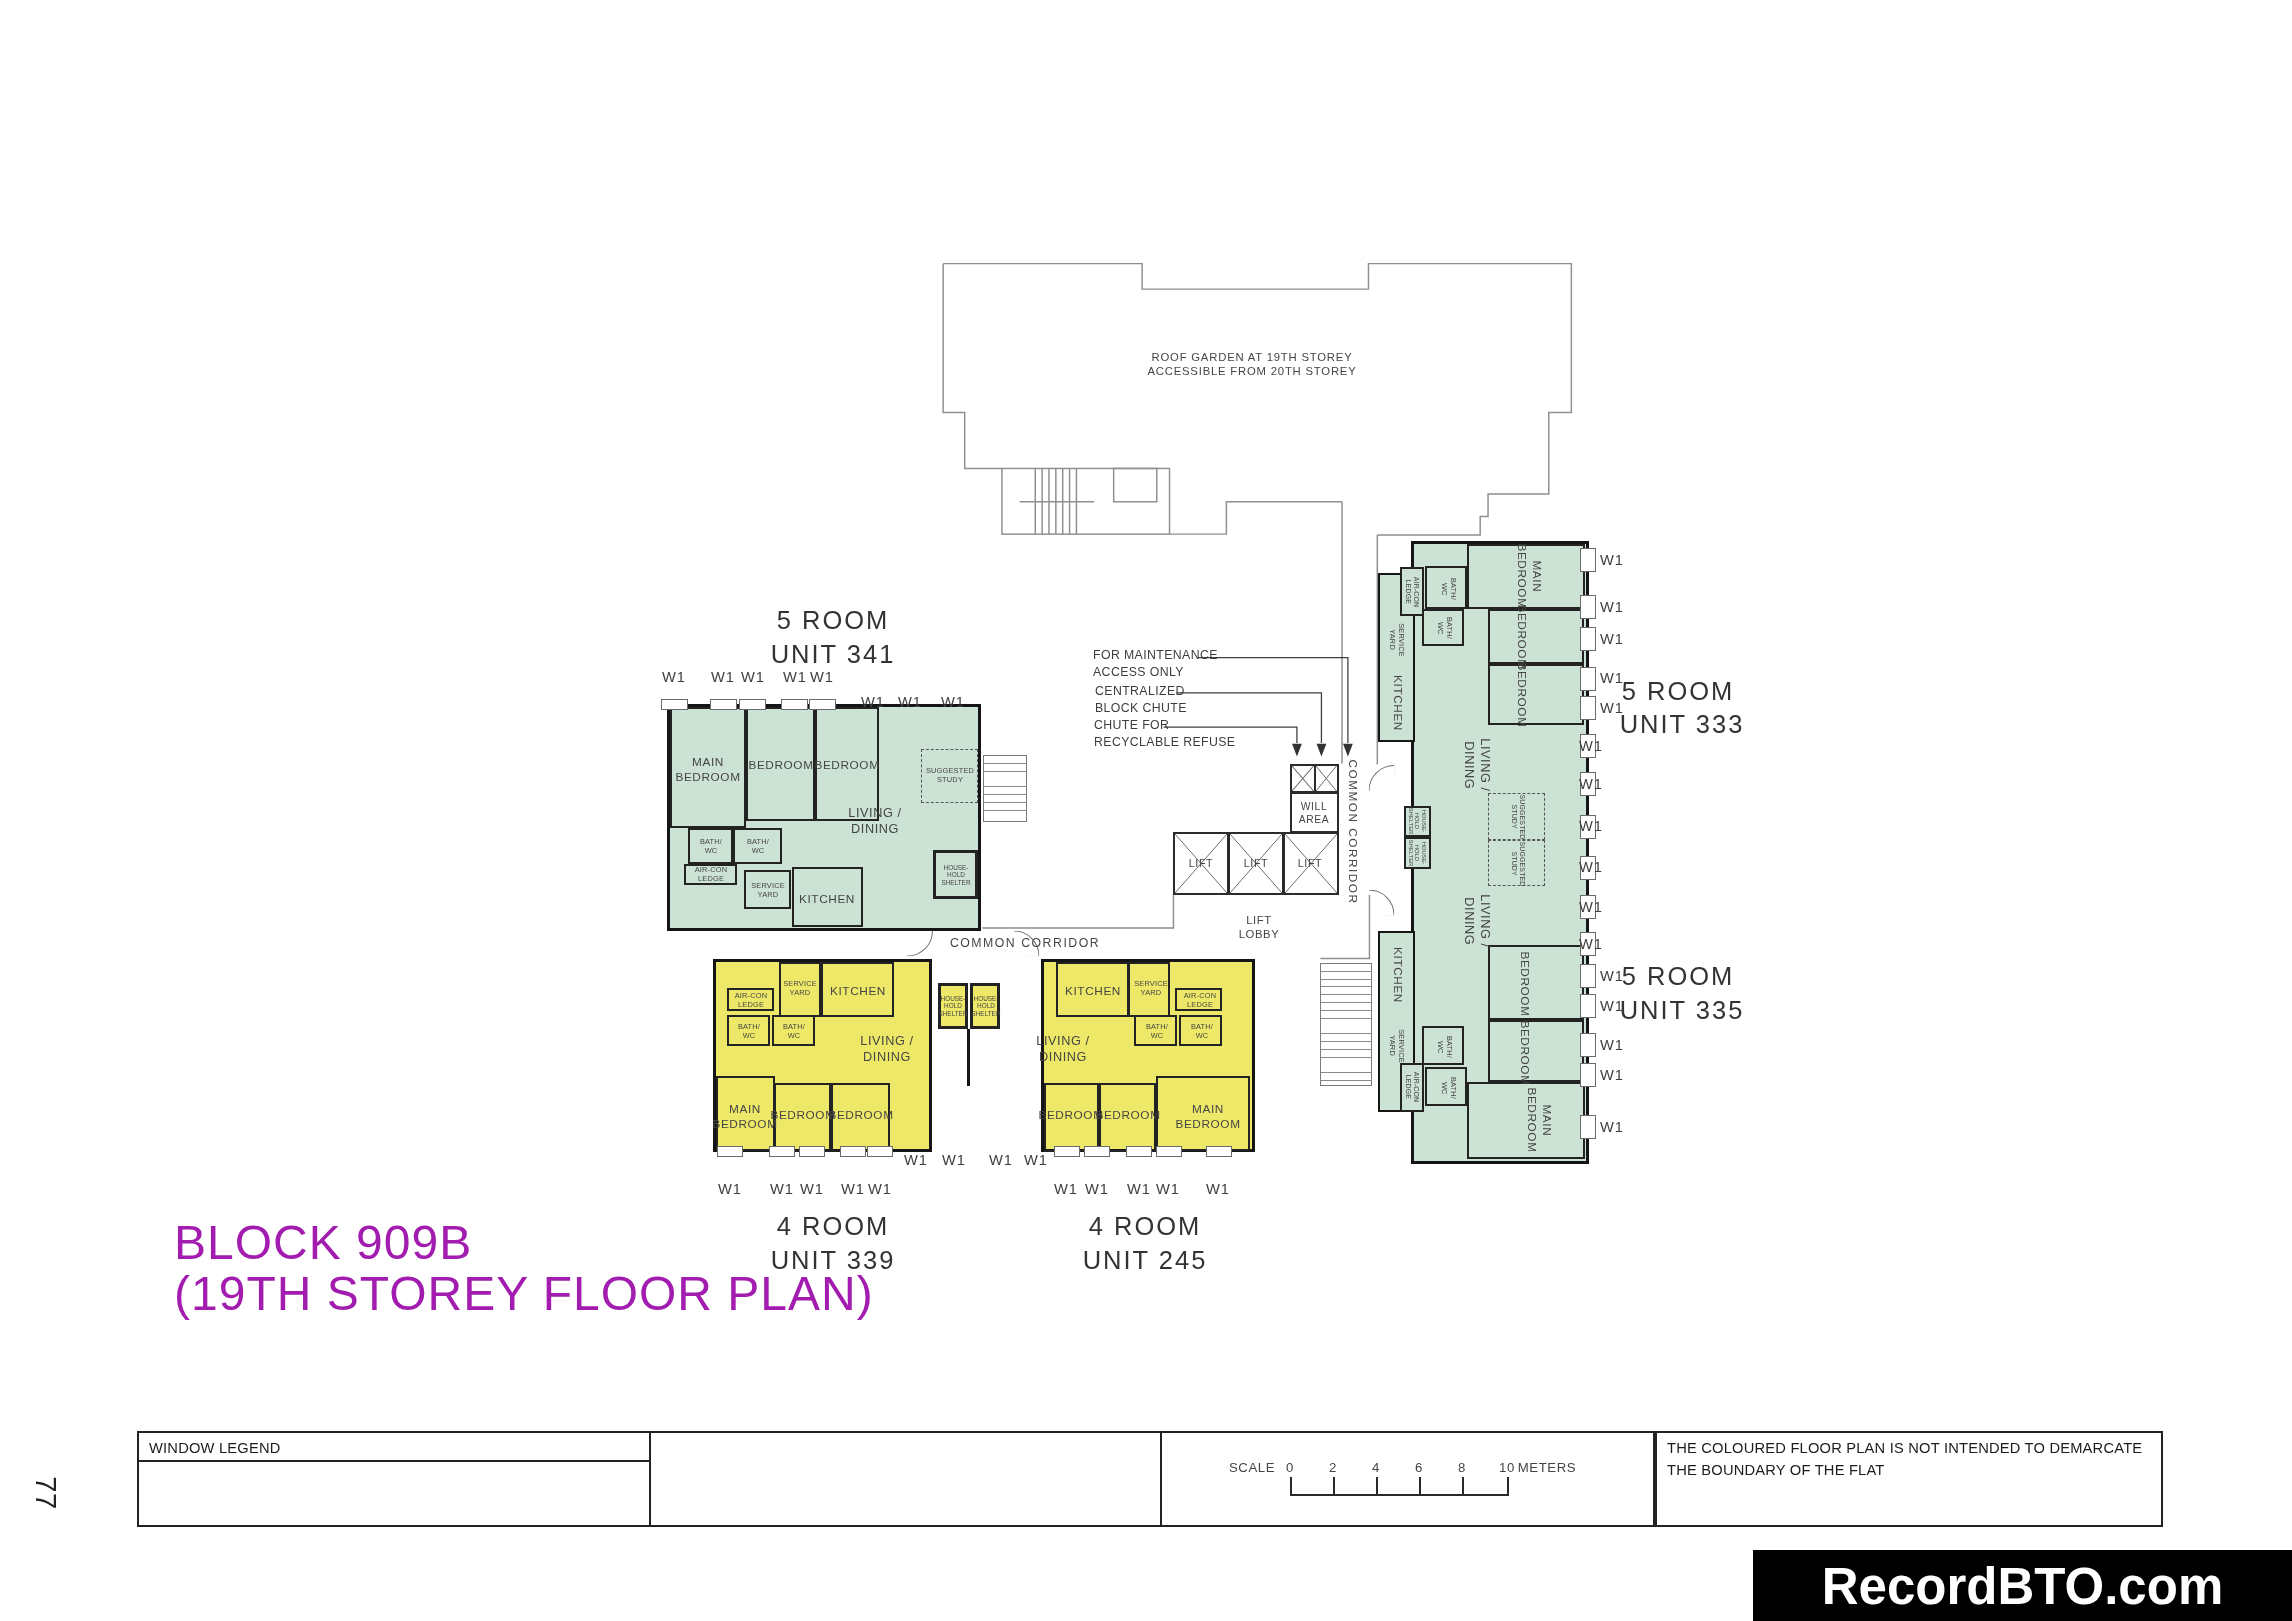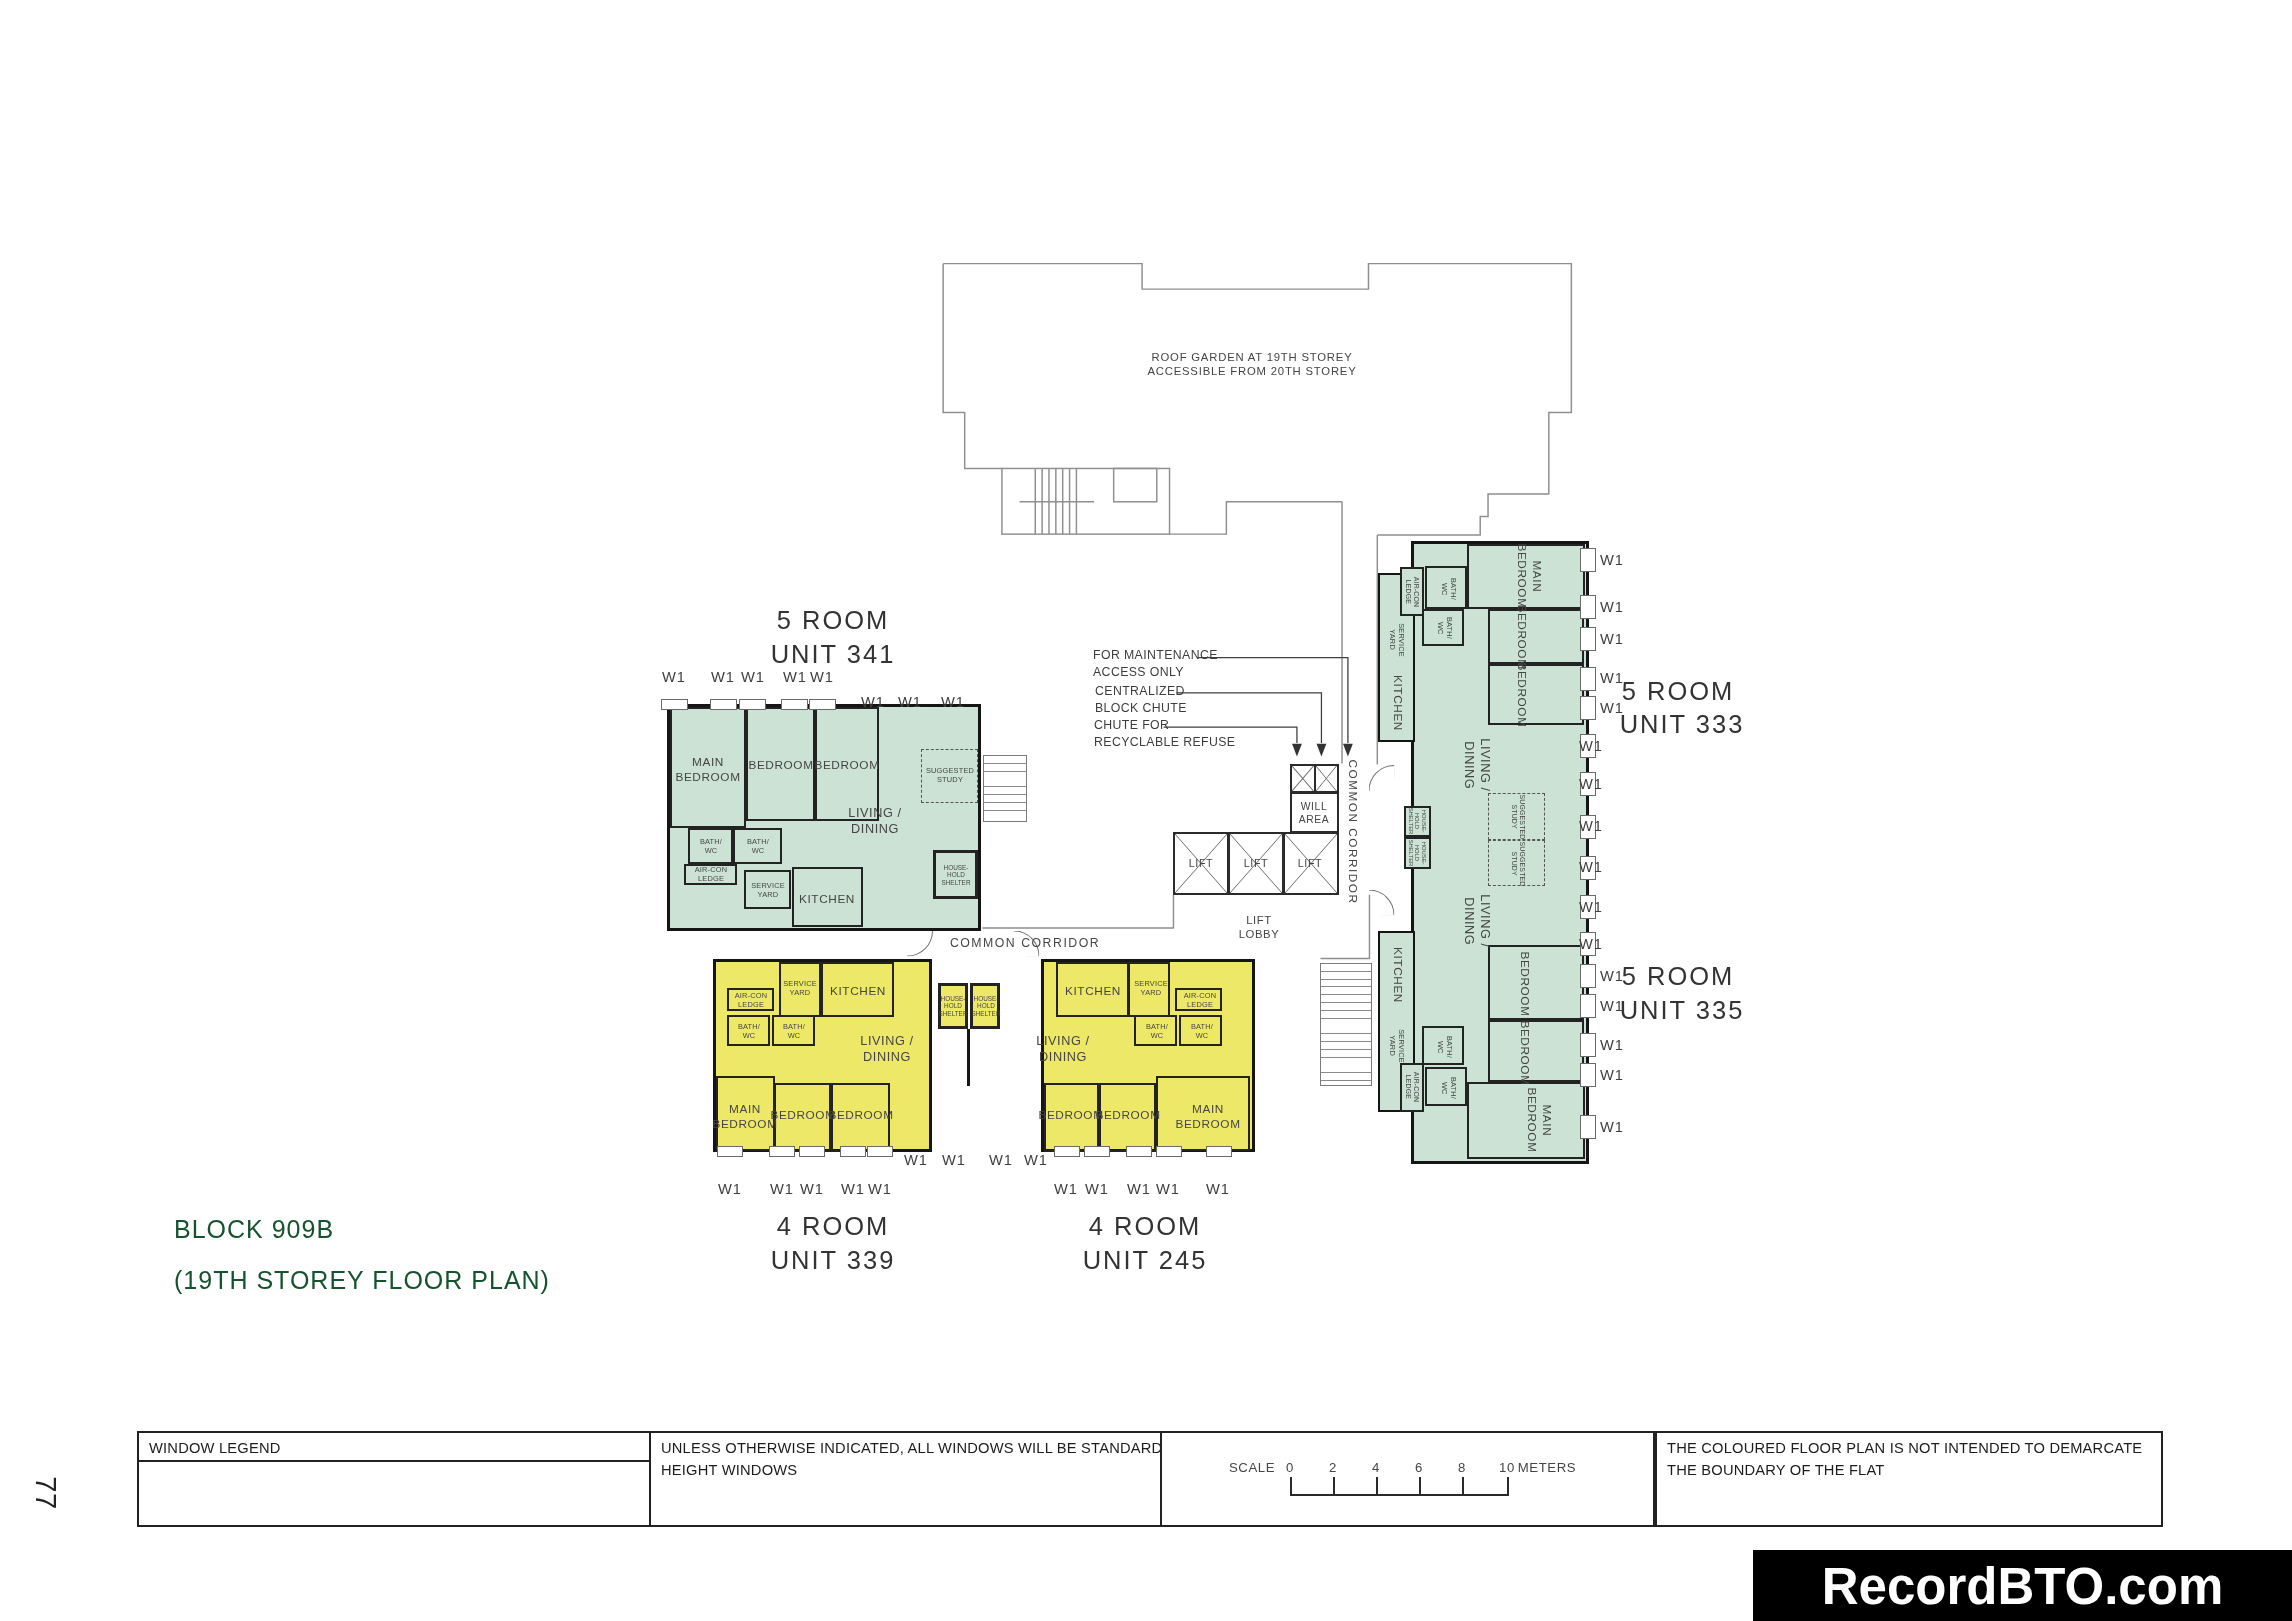--- a/index.html
+++ b/index.html
@@ -31,21 +31,21 @@
   .rlbl13{font-size:12.7px;}
   .tiny{font-size:7.4px;letter-spacing:0.2px;line-height:1.2;}
   .micro{font-size:6.4px;letter-spacing:0;line-height:1.15;}
   .legend-cell{position:absolute;border:2px solid #222;box-sizing:border-box;background:#fff;}
   .legend-text{position:absolute;font-size:14.7px;color:#1c1c1c;line-height:1.5;white-space:pre-line;
                letter-spacing:0.2px;}
   .tick{position:absolute;background:#2a2a2a;}
   .wall{position:absolute;background:#151515;}
   #watermark{position:absolute;background:#000;display:flex;align-items:center;justify-content:center;}
   #watermark span{color:#fff;font-family:Liberation Sans, sans-serif;font-weight:bold;font-size:51px;letter-spacing:0;}
-  .title-line{position:absolute;font-size:25px;color:#14532d;letter-spacing:1px;white-space:nowrap;}
+  .title-line{position:absolute;font-size:48px;color:#a21caf;letter-spacing:1px;white-space:nowrap;}
 </style>
 </head>
 <body>
 
 <div id="stage">
 
   <svg class="abs" width="2293" height="1621" style="left:0;top:0" viewBox="0 0 2339 1654">
     <g stroke="#8f8f8f" stroke-width="1.5" fill="none">
       <path d="M962,269 H1165 V295 H1396 V269 H1603 V421 H1580 V504 H1518 V527 H1510 V546 H1405"></path>
       <path d="M962,269 V421 H984 V478 H1022"></path>
@@ -372,22 +372,20 @@
   <div class="title-line" style="left:174px;top:1215px">BLOCK 909B</div>
   <div class="title-line" style="left:174px;top:1266px">(19TH STOREY FLOOR PLAN)</div>
 
   <div class="lbl" style="left:46px;top:1493px;font-size:29px;color:#222;transform:translate(-50%,-50%) rotate(90deg)">77</div>
 
   <div class="legend-cell" style="left:137px;top:1431px;width:514px;height:96px"></div>
   <div class="abs" style="left:137px;top:1460px;width:514px;height:2px;background:#222"></div>
   <div class="legend-text" style="left:149px;top:1437px">WINDOW LEGEND</div>
 
   <div class="legend-cell" style="left:649px;top:1431px;width:514px;height:96px"></div>
-  <div class="legend-text" style="left:661px;top:1437px">UNLESS OTHERWISE INDICATED, ALL WINDOWS WILL BE STANDARD
-HEIGHT WINDOWS</div>
 
   <div class="legend-cell" style="left:1160px;top:1431px;width:495px;height:96px"></div>
   <div class="lbl" style="left:1252px;top:1468px;font-size:13.2px">SCALE</div>
   <div class="lbl" style="left:1290px;top:1468px;font-size:13.2px">0</div>
   <div class="lbl" style="left:1333px;top:1468px;font-size:13.2px">2</div>
   <div class="lbl" style="left:1376px;top:1468px;font-size:13.2px">4</div>
   <div class="lbl" style="left:1419px;top:1468px;font-size:13.2px">6</div>
   <div class="lbl" style="left:1462px;top:1468px;font-size:13.2px">8</div>
   <div class="lbl" style="left:1507px;top:1468px;font-size:13.2px">10</div>
   <div class="lbl" style="left:1547px;top:1468px;font-size:13.2px">METERS</div>

